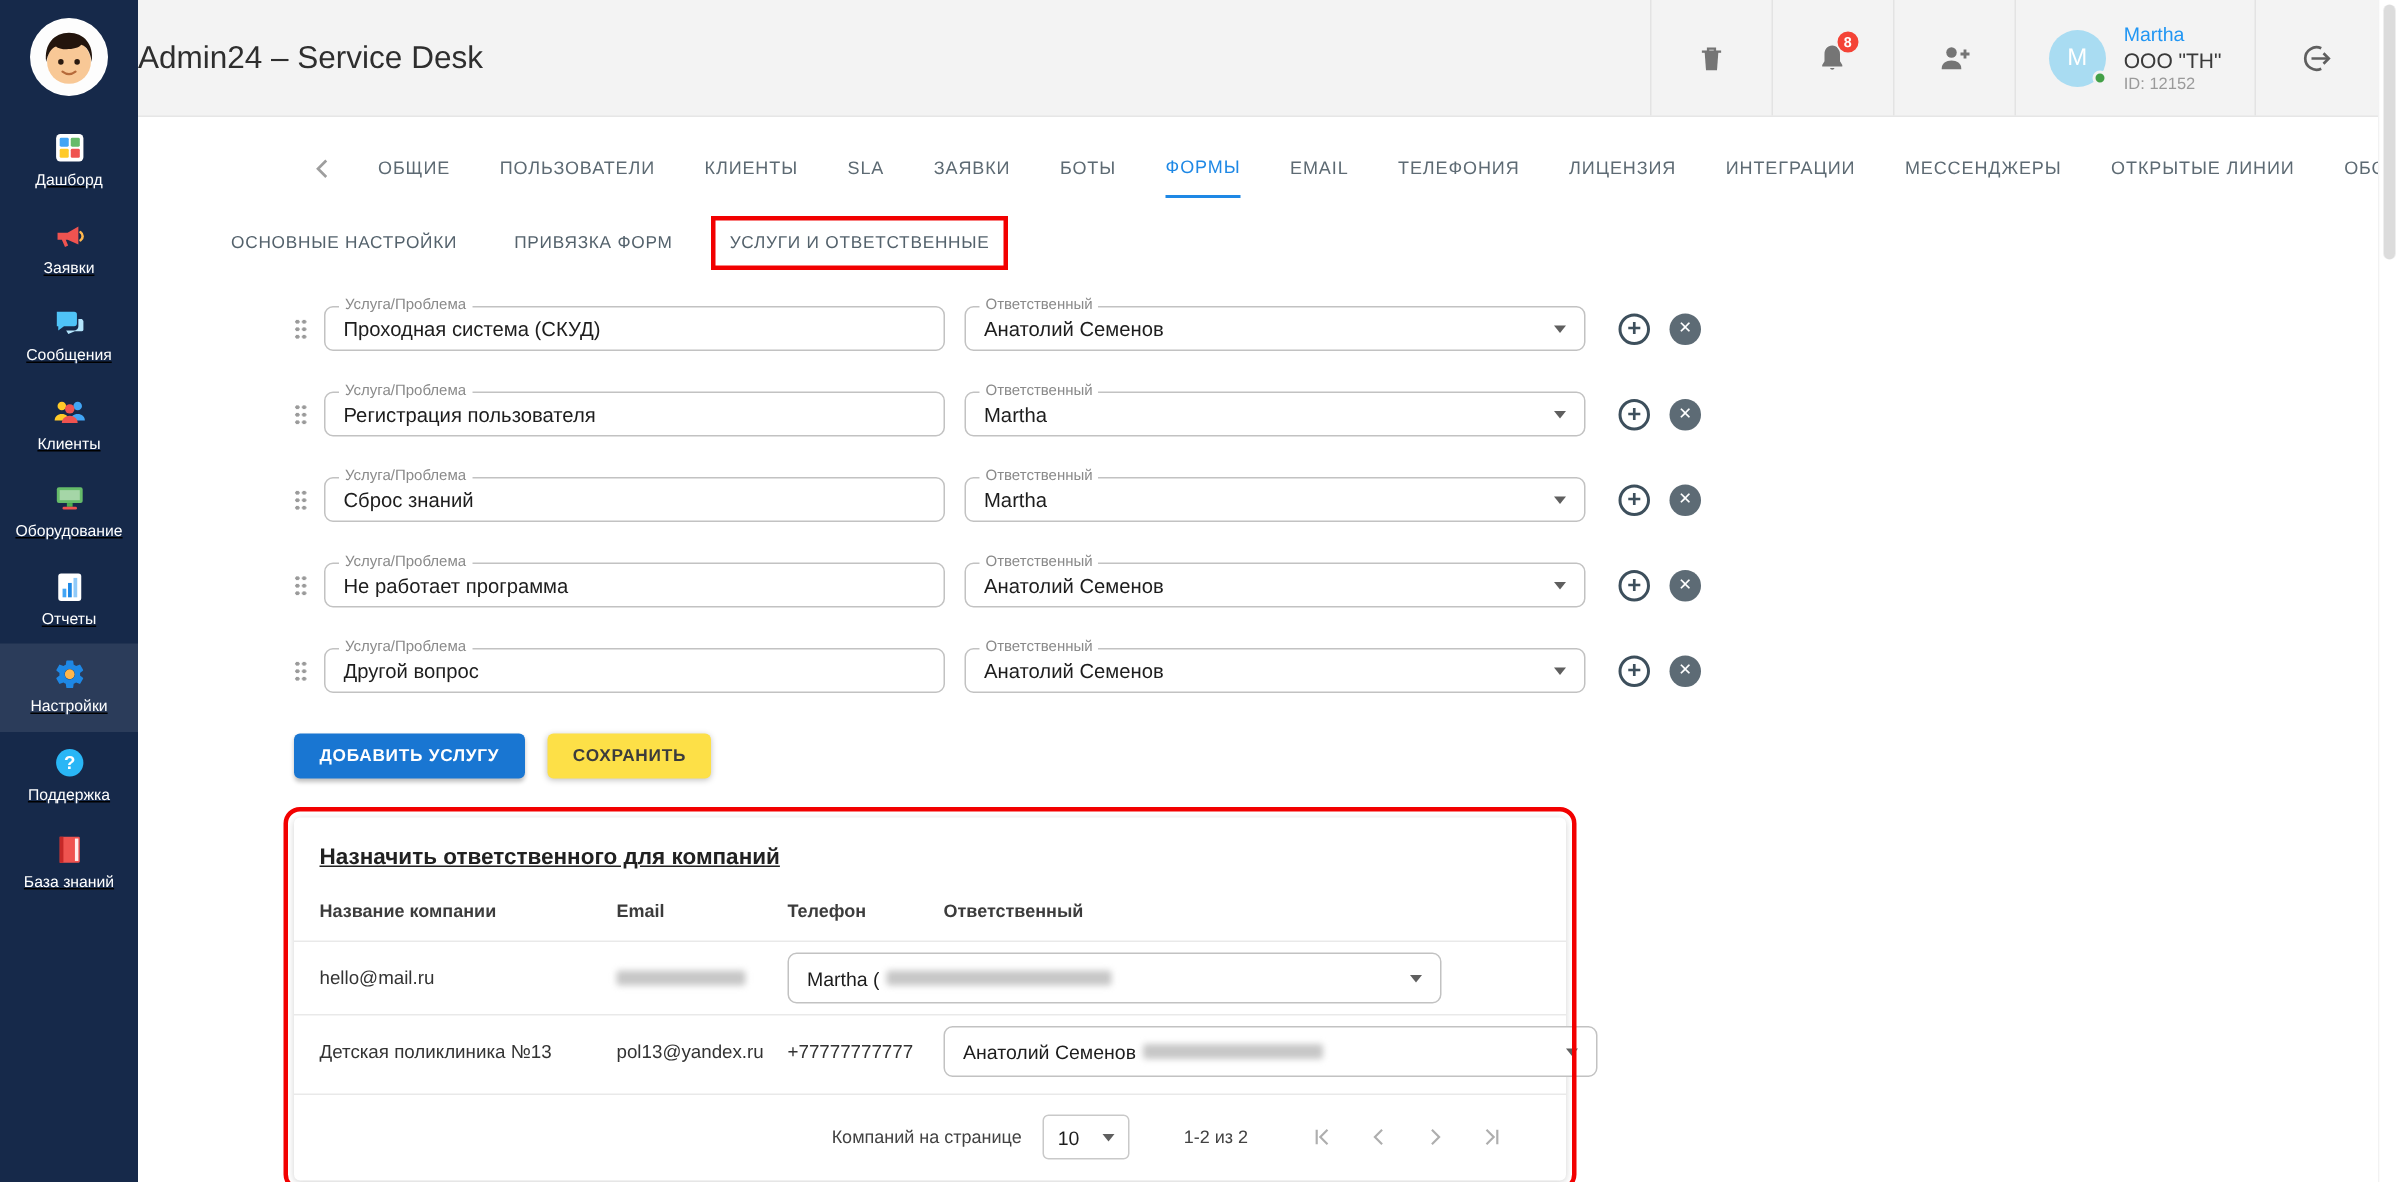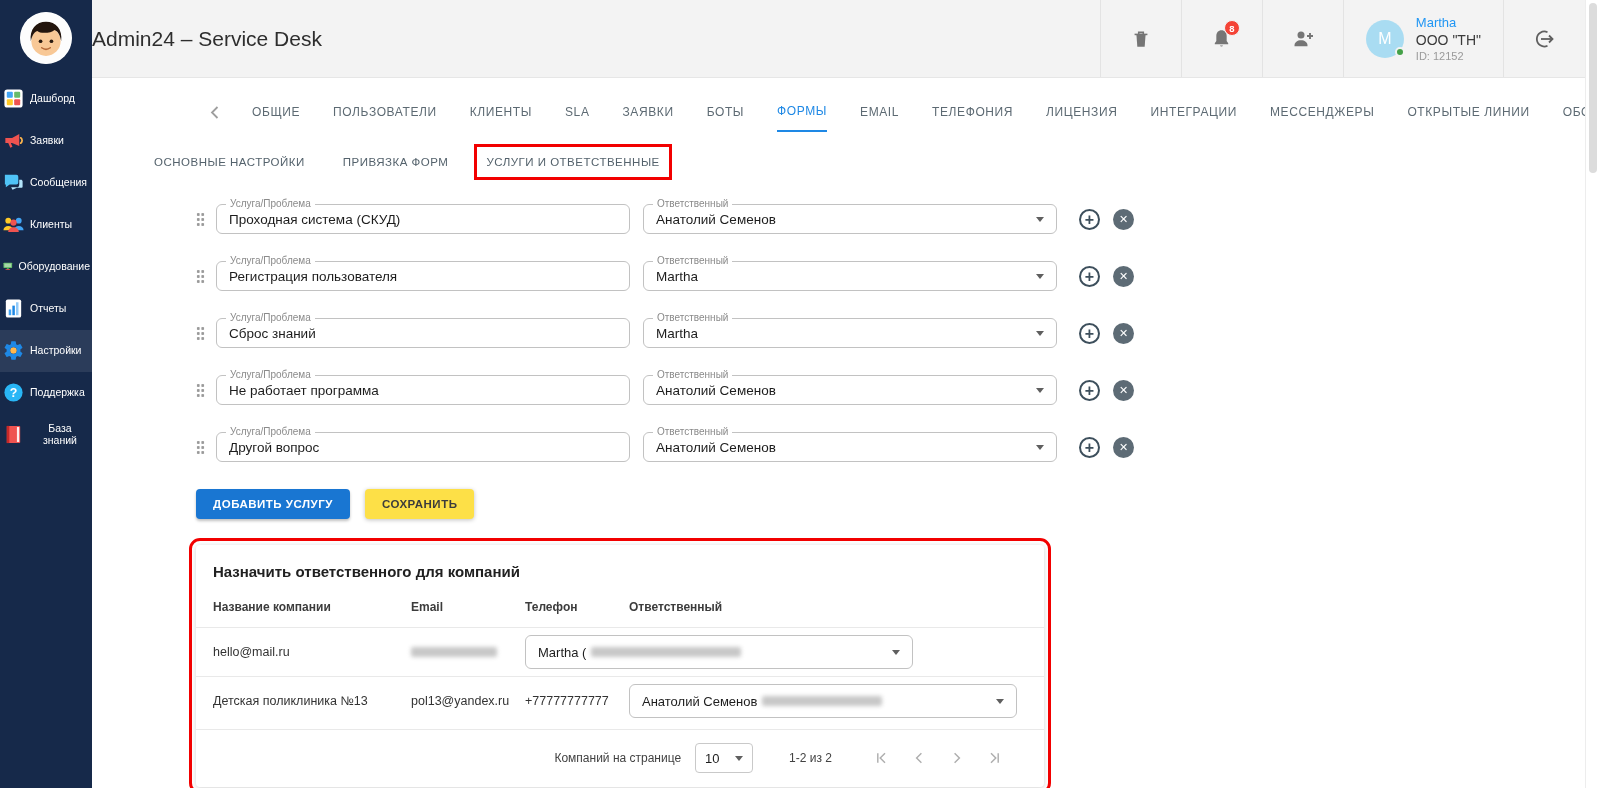--- a/index.html
+++ b/index.html
@@ -3,21 +3,21 @@
 <meta charset="utf-8">
 <style>
   * { margin:0; padding:0; box-sizing:border-box; }
   html,body { width:1600px; height:788px; overflow:hidden; background:#fff;
               font-family:"Liberation Sans", sans-serif; }
   .app { display:flex; width:100%; height:100%; }
 
   
   .sidebar { width:92px; background:#16294a; flex-shrink:0; display:flex; flex-direction:column; align-items:center; padding-top:12px; }
   .side-avatar { width:52px; height:52px; border-radius:50%; overflow:hidden; background:#fff; margin-bottom:14px; flex-shrink:0; }
-  .side-item { width:100%; padding:9px 2px 10px; display:flex; flex-direction:row; align-items:center; gap:5px; cursor:pointer; }
+  .side-item { width:100%; padding:9px 2px 10px; display:flex; flex-direction:column; align-items:center; gap:5px; cursor:pointer;text-decoration:underline; }
   .side-item.active { background:rgba(255,255,255,0.09); }
   .side-item .lbl { color:#ffffff; font-size:10.5px; text-align:center; line-height:1.1; }
 
   
   .main { flex:1; display:flex; flex-direction:column; min-width:0; }
 
   
   .header { height:78px; background:#f3f3f3; border-bottom:1px solid #e6e6e6; display:flex; align-items:center; flex-shrink:0; }
   .htitle { font-size:21px; color:#2e2e2e; }
   .hactions { margin-left:auto; display:flex; align-items:center; height:100%; margin-right:16px; }
@@ -60,27 +60,27 @@
   .xbtn { width:21px; height:21px; margin-left:13px; background:#5d6b75; border-radius:50%; color:#fff; font-size:11px; line-height:21px; text-align:center; cursor:pointer; }
 
   
   .btnrow { display:flex; gap:15px; margin:8px 0 0 104px; }
   .btn { font-size:11.5px; font-weight:bold; letter-spacing:.5px; padding:9px 17px; border-radius:4px; cursor:pointer; white-space:nowrap; }
   .btn-primary { background:#1976d2; color:#fff; box-shadow:0 2px 3px rgba(0,0,0,.25); }
   .btn-flat { background:#fde047; color:#3c3c3c; box-shadow:0 1px 4px rgba(0,0,0,.25); }
 
   
   .card { width:848px; margin:26px 0 0 104px; background:#fff; border-radius:4px; box-shadow:0 1px 5px rgba(0,0,0,.18); outline:3px solid #f20000; outline-offset:4px; padding-top:18px; }
-  .card-title { font-size:15px; font-weight:bold; color:#212121; padding:0 17px; }
+  .card-title { font-size:15px; font-weight:bold; color:#212121; padding:0 17px;text-decoration:underline; }
   .tgrid { display:grid; grid-template-columns:198px 114px 104px 1fr; align-items:center; padding:0 17px; }
   .thead { margin-top:20px; padding-bottom:13px; }
   .th { font-size:12px; color:#3c3c3c; font-weight:bold; }
   .trow { border-top:1px solid #e9e9e9; padding:7px 17px; min-height:48px; }
   .td { font-size:12.5px; color:#333; line-height:1.35; padding-right:10px; }
-  .tsel { width:388px; height:34px; border:1px solid #c2c2c2; border-radius:6px; display:flex; align-items:center; padding:0 12px; cursor:pointer; background:#fff; }
+  .tsel { width:436px; height:34px; border:1px solid #c2c2c2; border-radius:6px; display:flex; align-items:center; padding:0 12px; cursor:pointer; background:#fff; }
   .tsel .fvalue { font-size:13px; }
   .blur { display:inline-block; height:10px; border-radius:2px; background:#c7c7c7; filter:blur(2px); vertical-align:middle; margin-left:5px; }
   .blur.w86 { width:86px; margin-left:0; }
   .blur.w150 { width:150px; }
   .blur.w120 { width:120px; }
 
   
   .pagination { border-top:1px solid #e9e9e9; margin-top:4px; display:flex; align-items:center; justify-content:flex-end; padding:13px 30px 14px 0; gap:0; }
   .pp-label { font-size:12px; color:#424242; margin-right:14px; }
   .pp-select { width:58px; height:30px; border:1px solid #c9c9c9; border-radius:4px; display:flex; align-items:center; padding:0 9px; cursor:pointer; }

